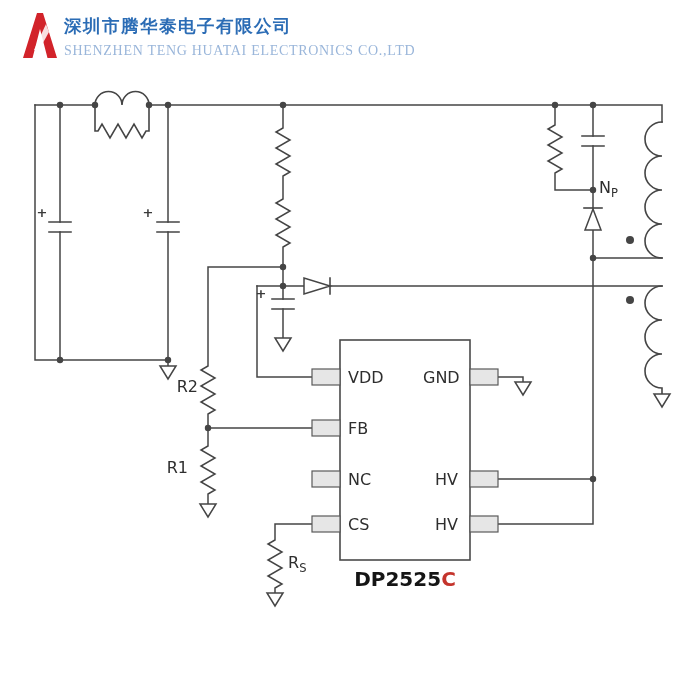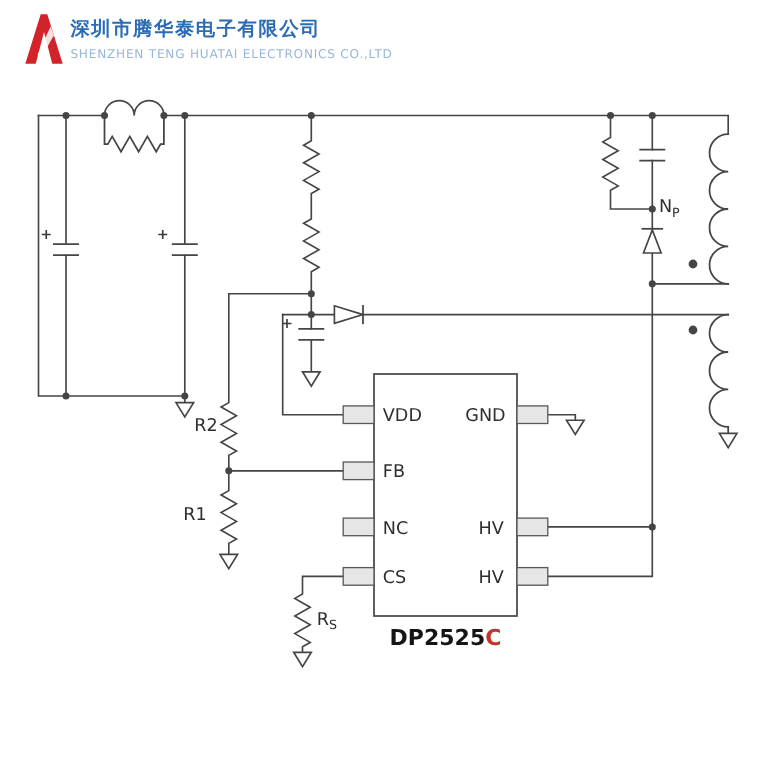--- a/index.html
+++ b/index.html
@@ -7,21 +7,21 @@
     position:relative;width:700px;height:700px;background:#ffffff;overflow:hidden;
     font-family:"DejaVu Sans","Liberation Sans",sans-serif;
   }
   .header{position:absolute;top:6px;left:18px;height:64px;}
   .logo{position:absolute;top:4px;left:2px;width:40px;height:50px;}
   .titles{position:absolute;left:46px;top:8px;white-space:nowrap;}
   .company-cn{
     font-size:17.5px;font-weight:600;color:#2b6cb5;letter-spacing:1.5px;
   }
   .company-en{
-    margin-top:5px;font-size:11px;font-weight:500;color:#9ab6da;letter-spacing:0.7px;
+    margin-top:5px;font-size:14px;font-weight:500;color:#9ab6da;letter-spacing:0.7px;font-family:Liberation Serif, serif;
   }
   .schem{position:absolute;top:0;left:0;}
   .w{stroke:#454545;stroke-width:1.5;fill:none;stroke-linecap:square;}
   .comp{stroke:#454545;stroke-width:1.6;fill:none;stroke-linecap:square;}
   .dfill{fill:#ffffff;stroke:#454545;stroke-width:1.5;stroke-linejoin:miter;}
   .dot{fill:#454545;stroke:none;}
   .gnd{fill:#ffffff;stroke:#454545;stroke-width:1.5;stroke-linejoin:miter;}
   .pad{fill:#e6e6e6;stroke:#5a5a5a;stroke-width:1.2;}
   .icbody{fill:#ffffff;stroke:#4a4a4a;stroke-width:1.6;}
   .lbl{fill:#2e2e2e;font-family:"DejaVu Sans","Liberation Sans",sans-serif;font-size:16px;}

